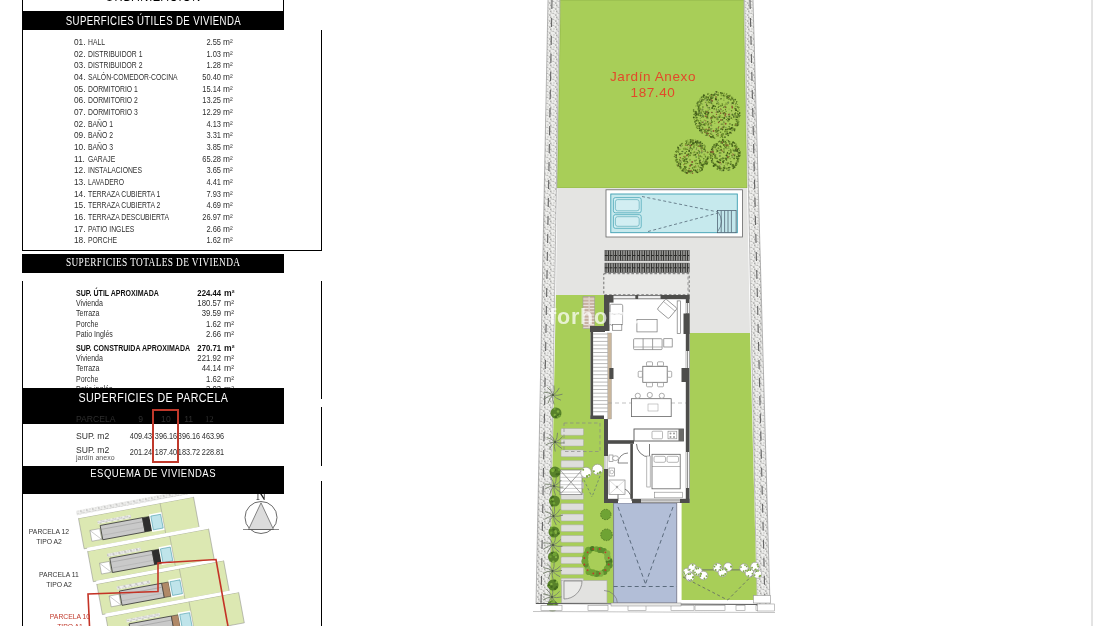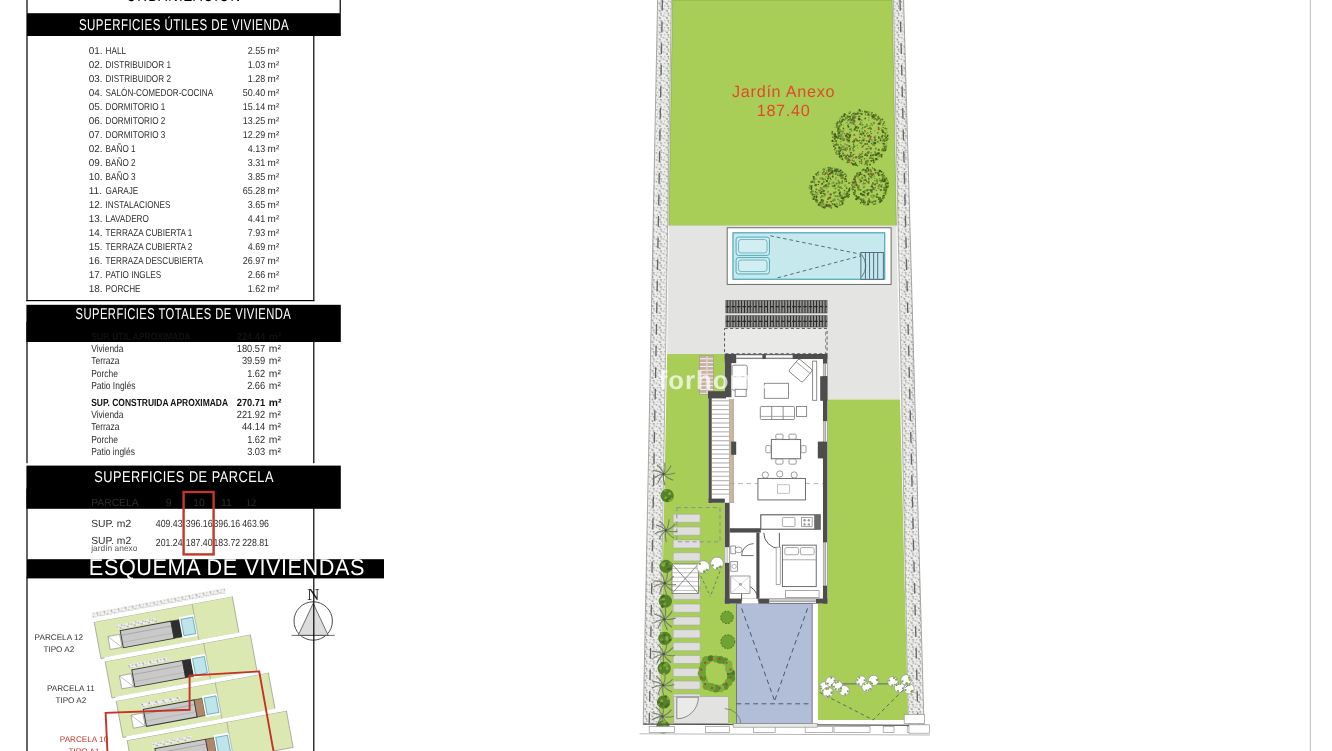--- a/index.html
+++ b/index.html
@@ -2,21 +2,21 @@
 <html><head>
 <meta charset="utf-8">
 <style>
   html,body{margin:0;padding:0;background:#fff;}
   body{width:1110px;height:626px;position:relative;overflow:hidden;
        font-family:"Liberation Sans",sans-serif;}
   .abs{position:absolute;}
   .bar{position:absolute;left:22px;width:262px;background:#000;color:#fff;
        text-align:center;letter-spacing:0;font-size:13px;}
   .bar span{display:inline-block;transform-origin:center;white-space:nowrap;letter-spacing:.5px;}
-  .box{position:absolute;left:22px;width:240px;border-left:1px solid #000;
+  .box{position:absolute;left:22px;width:300px;border-left:1px solid #000;
        border-right:1px solid #000;box-sizing:border-box;}
   .row{position:relative;height:11.66px;font-size:8.3px;color:#2e2e2e;}
   .row .num{position:absolute;left:51px;}
   .row .lab{position:absolute;left:65px;transform:scaleX(.82);transform-origin:left;white-space:nowrap;}
   .row .val{position:absolute;left:115px;width:83px;text-align:right;transform:scaleX(.9);transform-origin:right;}
   .row .m2{position:absolute;left:200px;}
   .trow{position:relative;height:10.2px;font-size:8.6px;color:#2e2e2e;}
   .trow .lab{position:absolute;left:53px;transform:scaleX(.82);transform-origin:left;white-space:nowrap;}
   .trow .val{position:absolute;left:110px;width:88px;text-align:right;transform:scaleX(.9);transform-origin:right;}
   .trow .m2{position:absolute;left:201px;}
@@ -2186,23 +2186,23 @@
       </div>
     <div class="row">
         <span class="num">18.</span>
         <span class="lab">PORCHE</span>
         <span class="val">1.62</span>
         <span class="m2">m²</span>
       </div>
   </div>
 </div>
 
-<div class="bar" style="top:254px;height:31px;line-height:16.5px;"><span style="transform:scaleX(.72)">SUPERFICIES TOTALES DE VIVIENDA</span></div>
-
-<div class="box" style="top:268px;height:117.5px;">
+<div class="bar" style="top:254px;height:19px;line-height:16.5px;font-family:Liberation Serif, serif;"><span style="transform:scaleX(.72)">SUPERFICIES TOTALES DE VIVIENDA</span></div>
+
+<div class="box" style="top:281px;height:117.5px;">
   <div style="position:absolute;top:7px;left:0;width:100%;">
 
     <div class="trow b">
         <span class="lab">SUP. ÚTIL APROXIMADA</span>
         <span class="val">224.44</span>
         <span class="m2">m²</span>
       </div>
     <div class="trow">
         <span class="lab">Vivienda</span>
         <span class="val">180.57</span>
@@ -2272,21 +2272,21 @@
   <span class="abs" style="left:53px;top:38px;">SUP. m2</span>
   <span class="abs" style="left:53px;top:47px;font-size:7px;color:#555;">jardín anexo</span>
   <span class="abs pv" style="left:101.6px;top:40px;width:32px;text-align:center;">201.24</span>
   <span class="abs pv" style="left:126.9px;top:40px;width:32px;text-align:center;">187.40</span>
   <span class="abs pv" style="left:149.6px;top:40px;width:32px;text-align:center;">183.72</span>
   <span class="abs pv" style="left:173.9px;top:40px;width:32px;text-align:center;">228.81</span>
 
   <div class="abs" style="left:129px;top:2px;width:23px;height:50px;border:2px solid #c0392b;"></div>
 </div>
 
-<div class="bar" style="top:465.5px;height:16px;line-height:15.5px;font-size:19px;padding-left:36px;"><span style="transform:scaleX(.95)">ESQUEMA DE VIVIENDAS</span></div>
+<div class="bar" style="top:465.5px;height:28px;line-height:15.5px;font-size:10px;"><span style="transform:scaleX(.95)">ESQUEMA DE VIVIENDAS</span></div>
 
 <div class="box" style="top:481px;height:145px;"></div>
 
 <div class="abs" style="left:20px;top:527px;width:58px;text-align:center;font-size:6.8px;color:#333;line-height:1.5;">PARCELA 12<br>TIPO A2</div>
 
 <div class="abs" style="left:30px;top:570px;width:58px;text-align:center;font-size:6.8px;color:#333;line-height:1.5;">PARCELA 11<br>TIPO A2</div>
 
 <div class="abs" style="left:41px;top:612px;width:58px;text-align:center;font-size:6.8px;color:#c0392b;line-height:1.5;">PARCELA 10<br>TIPO A1</div>
 
 </body></html>

